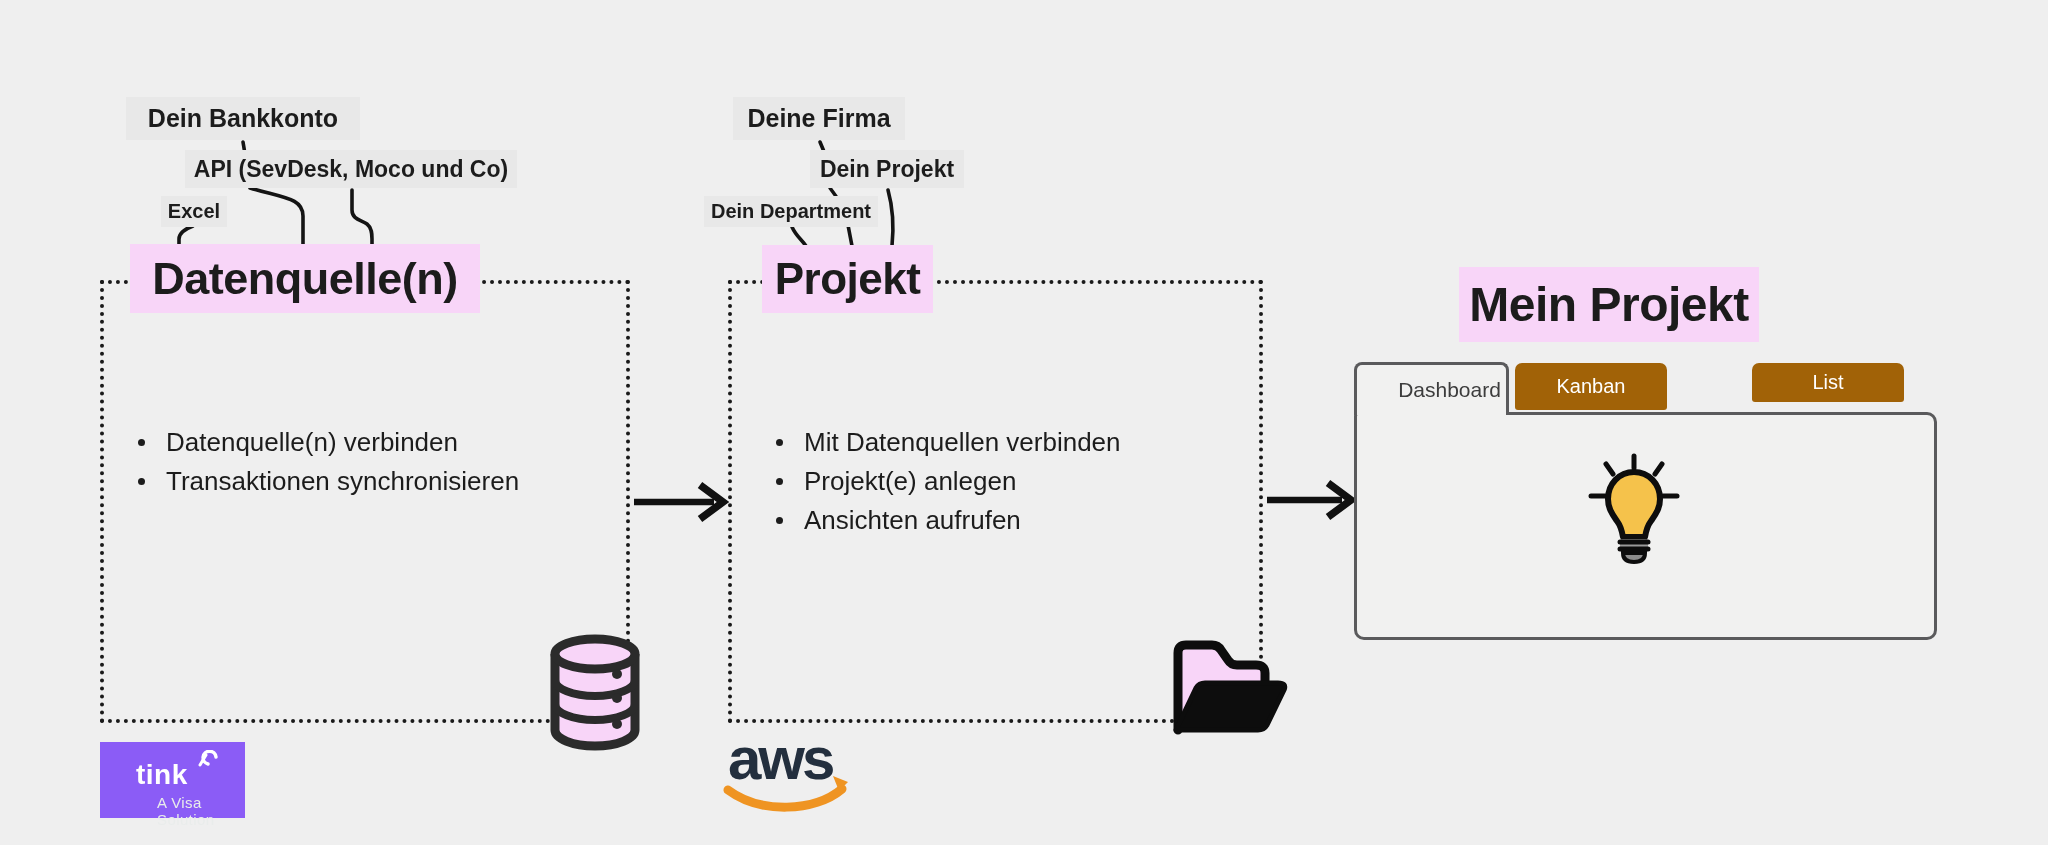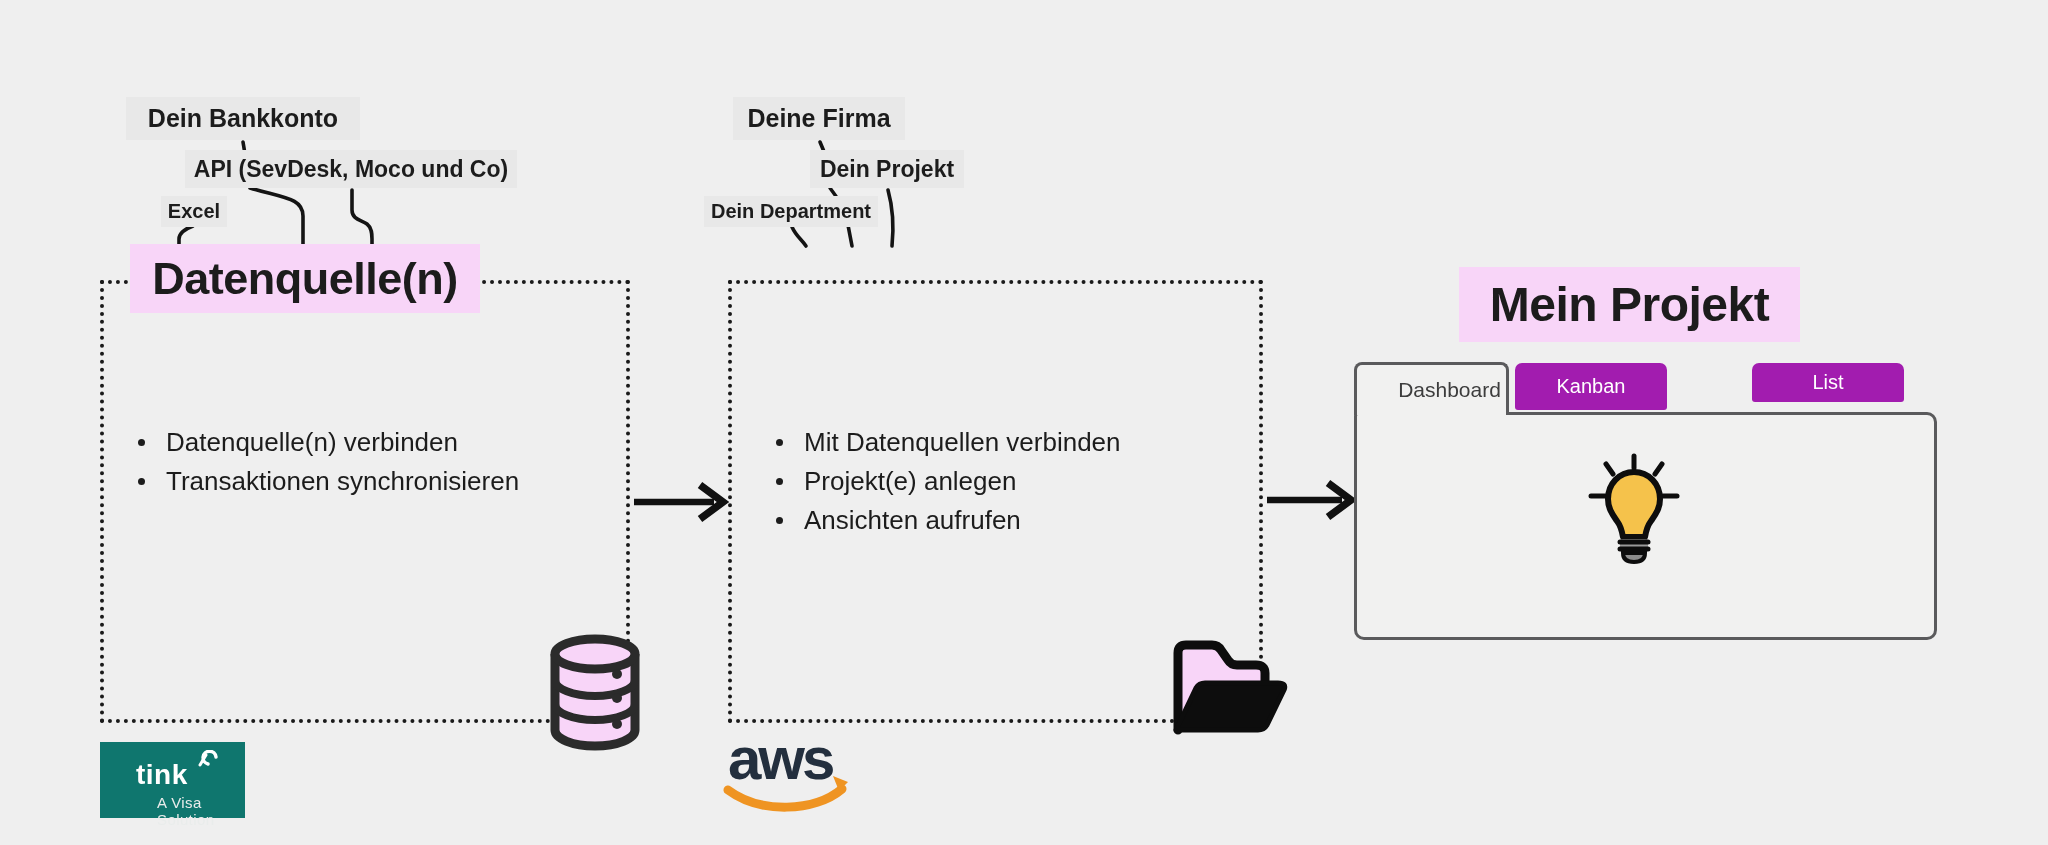--- a/index.html
+++ b/index.html
@@ -25,26 +25,26 @@
   ul.blist{position:absolute;margin:0;padding:0;list-style:none;z-index:3;
            font-size:26px;font-weight:400;line-height:39px;}
   ul.blist li{position:relative;padding-left:32px;}
   ul.blist li::before{content:"";position:absolute;left:4px;top:16px;width:7px;height:7px;
                       border-radius:50%;background:#1c1c1c;}
 
   
   .tab{position:absolute;display:flex;align-items:center;justify-content:center;box-sizing:border-box;z-index:4;}
   .tab-active{background:#f1f1f0;border:3px solid #5a5a5c;border-bottom:none;
               border-radius:8px 8px 0 0;color:#3d3d3d;font-size:21px;z-index:5;padding-left:36px;}
-  .tab-gray{background:#a21caf;color:#ffffff;font-size:20px;border-radius:7px 7px 3px 3px;}
+  .tab-gray{background:#a16207;color:#ffffff;font-size:20px;border-radius:7px 7px 3px 3px;}
   .panel{position:absolute;background:#f1f1f0;border:3px solid #5a5a5c;
          border-radius:4px 10px 10px 10px;box-sizing:border-box;z-index:3;}
 
   
-  .tink{position:absolute;background:#0f766e;z-index:4;}
+  .tink{position:absolute;background:#8b5cf6;z-index:4;}
   .tink-word{position:absolute;left:36px;top:17px;color:#ffffff;font-size:28px;font-weight:700;letter-spacing:0.5px;}
   .tink-tagline{position:absolute;left:57px;top:52px;color:#e9eceb;font-size:15px;letter-spacing:0.4px;}
   .tink-mark{position:absolute;left:96px;top:8px;}
 
   .icon-layer{position:absolute;z-index:4;}
 </style>
 </head>
 <body>
 
 <div id="canvas">
@@ -116,40 +116,43 @@
   <div class="tag" style="left:733px;top:57px;width:172px;height:43px;font-size:25px;">
     <span>Deine Firma</span>
   </div>
   <div class="tag" style="left:810px;top:110px;width:154px;height:38px;font-size:23px;">
     <span>Dein Projekt</span>
   </div>
   <div class="tag" style="left:704px;top:156px;width:174px;height:31px;font-size:20px;">
     <span>Dein Department</span>
   </div>
 
+  <div class="ptitle" style="left:762px;top:205px;width:171px;height:68px;font-size:44px;">
+    <span>Projekt</span>
+  </div>
 
   <ul class="blist" style="left:772px;top:383px;width:436px;">
     <li>Mit Datenquellen verbinden</li>
     <li>Projekt(e) anlegen</li>
     <li>Ansichten aufrufen</li>
   </ul>
 
   <svg class="icon-layer" style="left:1166px;top:596px;" width="128" height="100" viewBox="0 0 128 100">
     <path d="M12,94 L12,17 Q12,9 20,9 L46,9 Q52,9 55,14 L62,24 Q65,29 71,29 L90,29 Q99,29 99,37 L99,94 Z" fill="#f8d5f8"></path>
     <path d="M12,94 L12,17 Q12,9 20,9 L46,9 Q52,9 55,14 L62,24 Q65,29 71,29 L90,29 Q99,29 99,37 L99,53" fill="none" stroke="#0d0d0d" stroke-width="9" stroke-linecap="round" stroke-linejoin="round"></path>
     <path d="M10,94 L30,52 Q33,47 39,47 L112,47 Q121,47 118,54 L101,89 Q98,94 92,94 Z" fill="#0d0d0d" stroke="#0d0d0d" stroke-width="5" stroke-linejoin="round"></path>
   </svg>
 
   <svg class="icon-layer" style="left:720px;top:688px;" width="140" height="95" viewBox="0 0 140 95">
     <text x="8" y="51" font-family="Liberation Sans, sans-serif" font-size="60" font-weight="bold" fill="#232f3e" letter-spacing="-3">aws</text>
     <path d="M8,62 C40,86 95,84 122,61" stroke="#ef9422" stroke-width="9" fill="none" stroke-linecap="round"></path>
     <path d="M128,54 l-15,-6 6,15 z" fill="#ef9422"></path>
   </svg>
 
-  <div class="ptitle" style="left:1459px;top:227px;width:341px;height:75px;font-size:48px;">
+  <div class="ptitle" style="left:1459px;top:227px;width:300px;height:75px;font-size:48px;">
     <span>Mein Projekt</span>
   </div>
 
   <div class="tab tab-active" style="left:1354px;top:322px;width:155px;height:53px;">
     <span>Dashboard</span>
   </div>
   <div class="tab tab-gray" style="left:1515px;top:323px;width:152px;height:47px;">
     <span>Kanban</span>
   </div>
   <div class="tab tab-gray" style="left:1752px;top:323px;width:152px;height:39px;">

